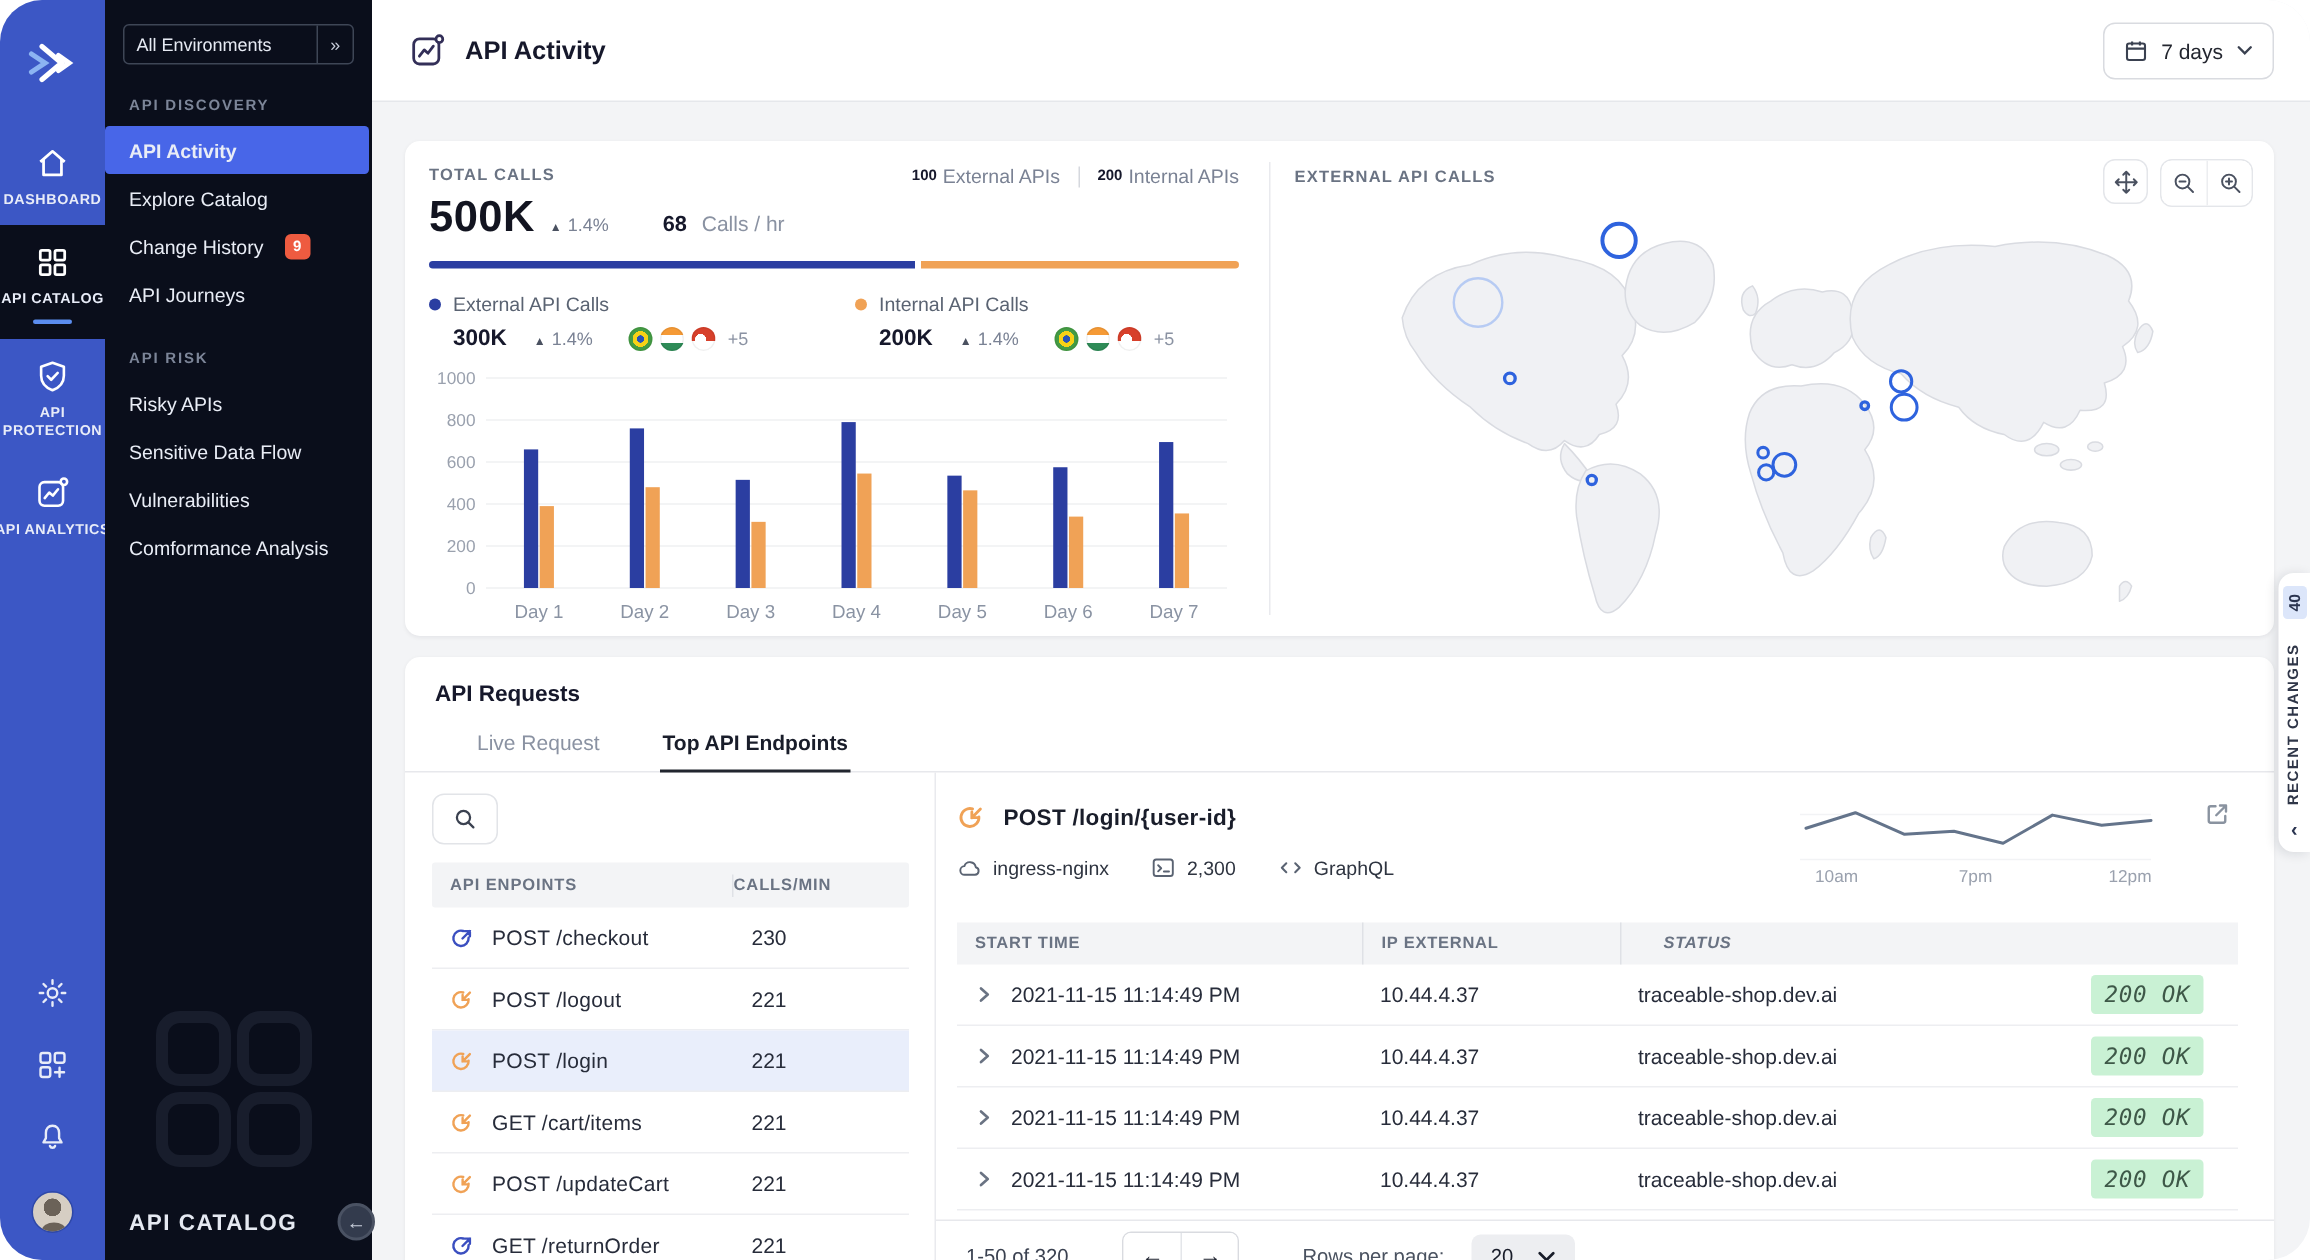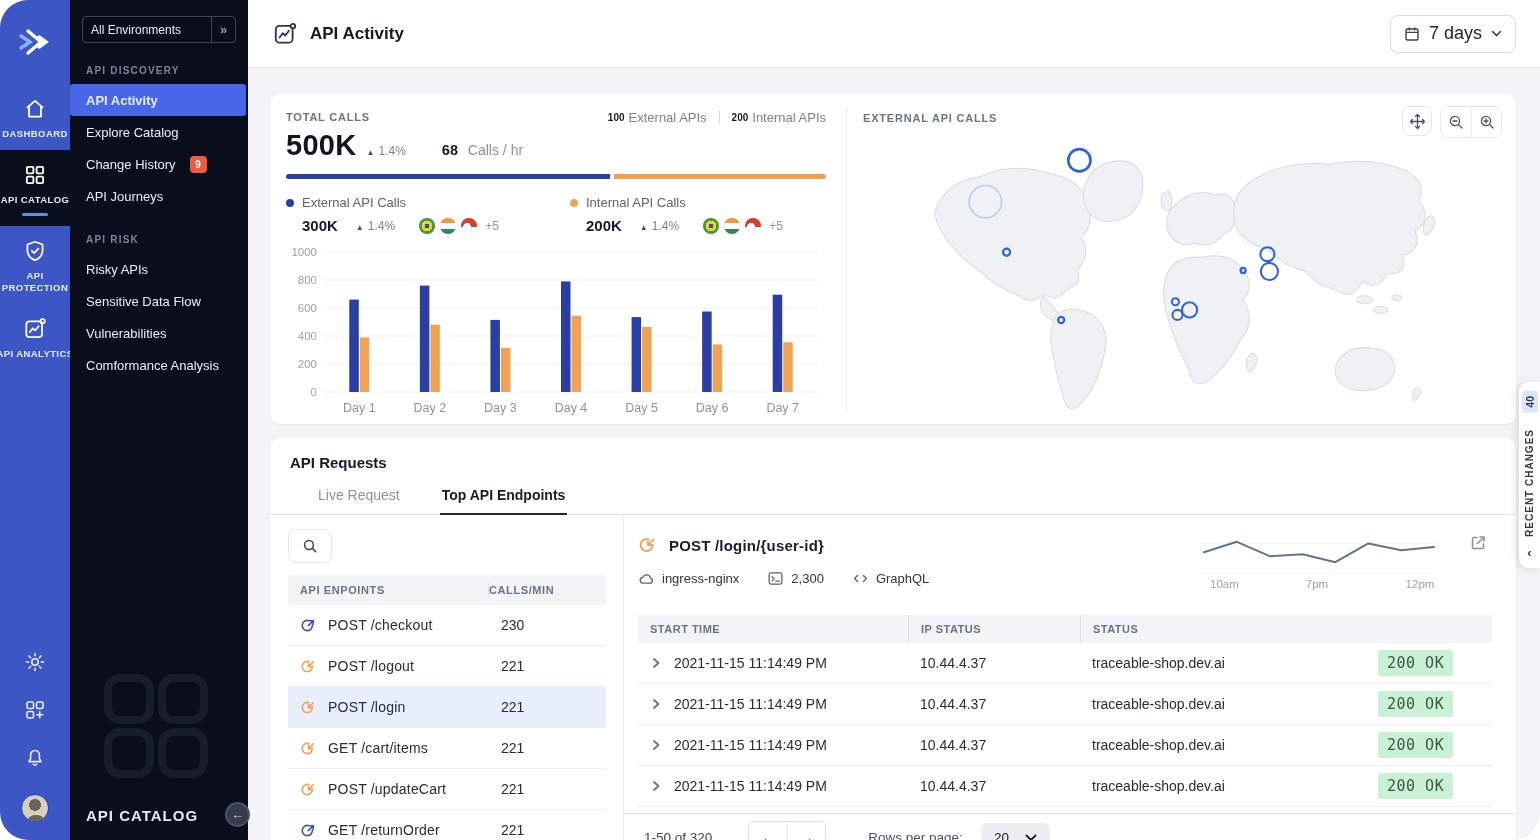--- a/index.html
+++ b/index.html
@@ -34,21 +34,21 @@
   .collapse-btn { position:absolute; right:-2px; bottom:13px; width:25px; height:25px; border-radius:50%;
                   background:#333B4D; border:2px solid #4A5263; color:#C8CEDA; font-size:13px;
                   display:flex; align-items:center; justify-content:center; cursor:pointer; z-index:5; }
 
   
   .main { flex:1; min-width:0; display:flex; flex-direction:column; }
   .topbar { height:68px; background:#fff; border-bottom:1px solid #E5E7EB; display:flex; align-items:center; padding:0 24px; flex-shrink:0; }
   .page-title { font-size:17px; font-weight:700; color:#16182B; margin-left:12px; }
   .topbar-spacer { flex:1; }
   .range-select { height:38px; border:1px solid #D9DBE0; border-radius:8px; background:#fff; display:flex; align-items:center; gap:9px; padding:0 13px; cursor:pointer; }
-  .range-select .rtext { font-size:18px; color:#23262F; }
+  .range-select .rtext { font-size:14px; color:#23262F; }
 
   .content { flex:1; min-height:0; display:flex; flex-direction:column; gap:14px; padding:26px 24px 0 22px; }
   .card { background:#fff; border-radius:10px; box-shadow:0 1px 3px rgba(16,24,40,.06); }
 
   
   .overview { height:330px; display:flex; flex-shrink:0; }
   .ov-left { width:576px; padding:16px 20px 0 16px; flex-shrink:0; }
   .ov-div { width:1px; background:#E9EAEE; margin:14px 0; }
   .ov-right { flex:1; position:relative; padding:14px 16px; min-width:0; }
   .ov-toprow { display:flex; justify-content:space-between; align-items:baseline; }
@@ -110,21 +110,21 @@
   .det-title { font-size:15px; font-weight:700; color:#191D2A; letter-spacing:.2px; }
   .det-meta { display:flex; align-items:center; gap:28px; margin-top:15px; font-size:13px; color:#2E3440; }
   .meta-item { display:flex; align-items:center; gap:7px; }
   .spark { position:absolute; right:46px; top:-2px; width:250px; }
   .ext-link { position:absolute; right:4px; top:6px; cursor:pointer; }
 
   .dt-head { height:28px; background:#F3F4F6; display:flex; align-items:center; font-size:11px; font-weight:700; letter-spacing:.5px; color:#6A7383; margin-top:2px; }
   .c-time { width:270px; padding-left:12px; }
   .c-ip { width:172px; padding-left:12px; }
   .c-url { width:286px; padding-left:12px; }
-  .c-status { flex:1; padding-left:12px; }
+  .c-status { flex:1; padding-left:28px;font-style:italic; }
   .dt-head .c-ip, .dt-head .c-url, .dt-head .c-status { border-left:1px solid #DFE1E6; height:28px; display:flex; align-items:center; }
   .dt-row { height:41px; display:flex; align-items:center; border-bottom:1px solid #EDEEF1; font-size:14px; color:#272C3A; cursor:pointer; }
   .dt-row .c-time { display:flex; align-items:center; gap:12px; }
   .status-badge { font-family:"DejaVu Sans Mono",monospace; font-size:15px; letter-spacing:.5px; background:#C9F1D4; color:#3E5848; padding:4px 9px; border-radius:3px; }
 
   .pagination { margin:6px -24px 0 -14px; padding:0 24px 0 20px; height:48px; border-top:1px solid #E7E8EC; display:flex; align-items:center; font-size:13.5px; color:#3A4150; flex-shrink:0; }
   .pg-btns { display:flex; margin-left:36px; border:1px solid #D9DBE0; border-radius:6px; overflow:hidden; background:#fff; }
   .pg-btn { width:38px; height:32px; display:flex; align-items:center; justify-content:center; font-size:15px; color:#191D2A; cursor:pointer; background:#fff; }
   .pg-btn + .pg-btn { border-left:1px solid #E4E6EA; }
   .pg-label { margin-left:42px; color:#4A5260; }
@@ -581,21 +581,21 @@
                 </div>
               <span class="ext-link">
                 <svg class="icon" width="20" height="20" viewBox="0 0 20 20" fill="none" stroke="#8A93A0" stroke-width="1.6" stroke-linecap="round" stroke-linejoin="round">
                   <path d="M9 4.5H5.8A1.3 1.3 0 0 0 4.5 5.8v8.4a1.3 1.3 0 0 0 1.3 1.3h8.4a1.3 1.3 0 0 0 1.3-1.3V11"></path>
                   <path d="M12 4h4v4M16 4l-6.5 6.5"></path>
                 </svg>
               </span>
             </div>
             <div class="dt-head" id="dt-head">
                 <span class="c-time">START TIME</span>
-                <span class="c-ip">IP STATUS</span>
+                <span class="c-ip">IP EXTERNAL</span>
                 <span class="c-status">STATUS</span>
               </div>
             <div id="request-rows">
                 <div class="dt-row">
                   <span class="c-time">
                     <svg class="icon" width="12" height="12" viewBox="0 0 12 12" fill="none" stroke="#6A7383" stroke-width="1.8" stroke-linecap="round" stroke-linejoin="round">
                       <path d="M4 2 L8.5 6 L4 10"></path>
                     </svg>
                     <span>2021-11-15 11:14:49 PM</span>
                   </span>

